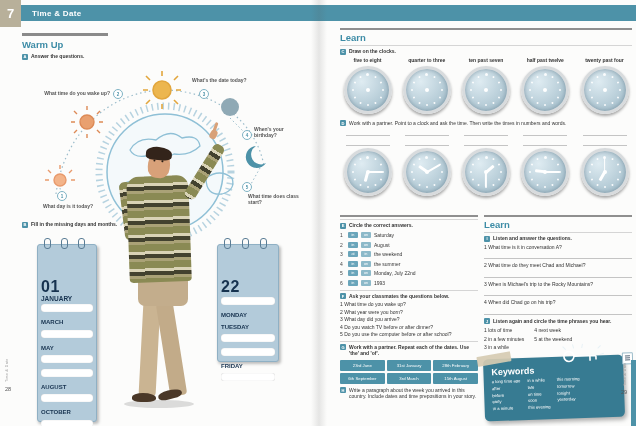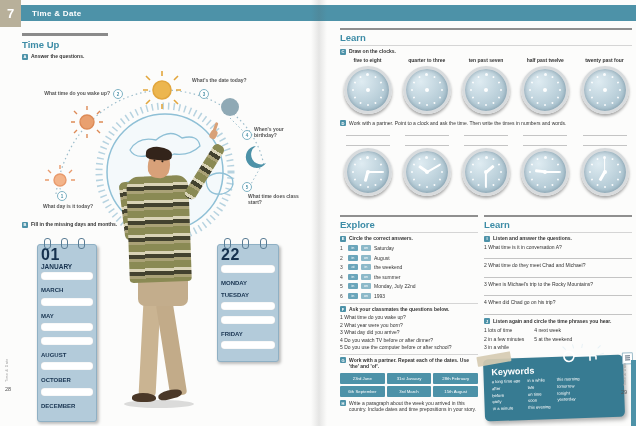--- a/index.html
+++ b/index.html
@@ -42,21 +42,21 @@
   .arm-down{left:102px;top:122px;width:12px;height:58px;border-radius:5px;transform:rotate(-7deg);}
   .hips{left:118px;top:214px;width:50px;height:32px;border-radius:7px;background:#c3ad8c;}
   .leg-l{left:121px;top:242px;width:17px;height:94px;border-radius:4px;background:#cab492;transform:rotate(3deg);}
   .leg-r{left:143px;top:242px;width:17px;height:94px;border-radius:4px;background:#c2ab89;transform:rotate(-9deg);}
   .shoe-l{left:112px;top:333px;width:24px;height:9px;border-radius:50% 60% 40% 40%;background:#4a3828;}
   .shoe-r{left:138px;top:330px;width:24px;height:9px;border-radius:50% 60% 40% 40%;background:#4a3828;transform:rotate(-14deg);}
   .shadow{left:104px;top:340px;width:70px;height:8px;border-radius:50%;background:rgba(120,120,120,.25);}
   
   .calendar{position:absolute;background:#b3cbda;border:1px solid #8fb0c4;border-radius:3px;z-index:5;
     box-shadow:1.5px 2px 3px rgba(0,0,0,.25);padding:2px 3px;}
-  .cal-head-num{font-size:16px;font-weight:bold;color:#16324f;line-height:16px;letter-spacing:.5px;}
+  .cal-head-num{font-size:16px;font-weight:bold;color:#16324f;line-height:16px;letter-spacing:.5px;margin-top:32px;}
   .cal-head-label{font-size:6.5px;font-weight:bold;color:#16324f;margin-bottom:2px;}
   .cal-row{height:12px;}
   .cal-label{font-size:6px;font-weight:bold;color:#16324f;line-height:12px;}
   .cal-blank{height:8px;margin:1.5px 0;background:#fff;border-radius:3px;box-shadow:inset 0 0 1px rgba(0,0,0,.3);}
   .ring{position:absolute;top:-7px;width:5px;height:9px;border:1.5px solid #5a7d95;border-radius:3px;background:transparent;}
   
   .learn-top{position:absolute;left:340px;top:28px;width:292px;}
   .clock-row{display:flex;justify-content:space-between;margin-top:2px;}
   .clock-cell{width:55px;text-align:center;}
   .clock-label{font-size:5px;font-weight:bold;color:#333;margin-bottom:3px;}
@@ -106,21 +106,21 @@
 
 <div id="spread">
 
   <div class="unit-box">7</div>
   <div class="title-bar">
     <span>Time &amp; Date</span>
   </div>
   <div class="seam"></div>
 
   <div class="warmup-rule"></div>
-  <div class="warmup-title sec-title">Time Up</div>
+  <div class="warmup-title sec-title">Warm Up</div>
   <div class="ex-a instr">
     <span class="chip">A</span>
     <span class="instr-text">Answer the questions.</span>
   </div>
   <div class="ex-b instr">
     <span class="chip">B</span>
     <span class="instr-text">Fill in the missing days and months.</span>
   </div>
 
   <div class="illustration">
@@ -494,21 +494,20 @@
             <span class="hand hour" style="transform: translateX(-50%) rotate(210deg);"></span>
             <span class="hand min" style="transform: translateX(-50%) rotate(0deg);"></span>
             <span class="hub"></span>
           </div>
         </div>
       </div>
   </div>
 
   <div class="explore-col">
     <div class="rule-dark"></div>
-    <div class="sec-title">Explore</div>
     <div class="rule-thin"></div>
     <div class="instr">
       <span class="chip">E</span>
       <span class="instr-text">Circle the correct answers.</span>
     </div>
     <div>
 
     <div class="ex-row">
           <span class="ex-num">1</span>
           <span class="opt">in</span>

